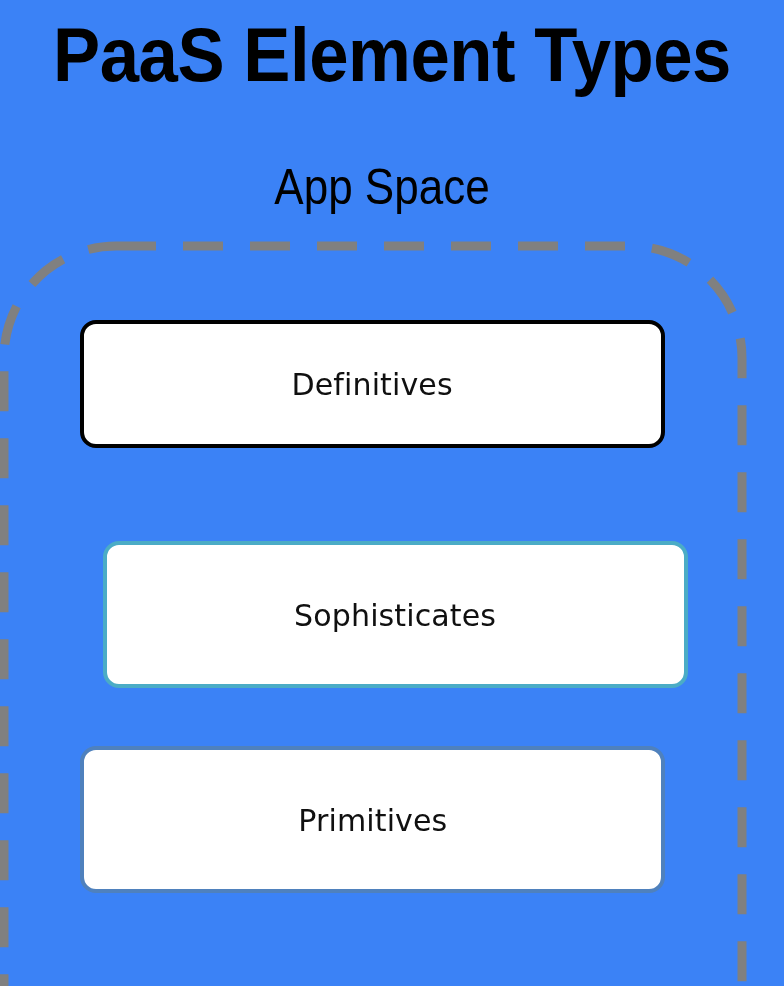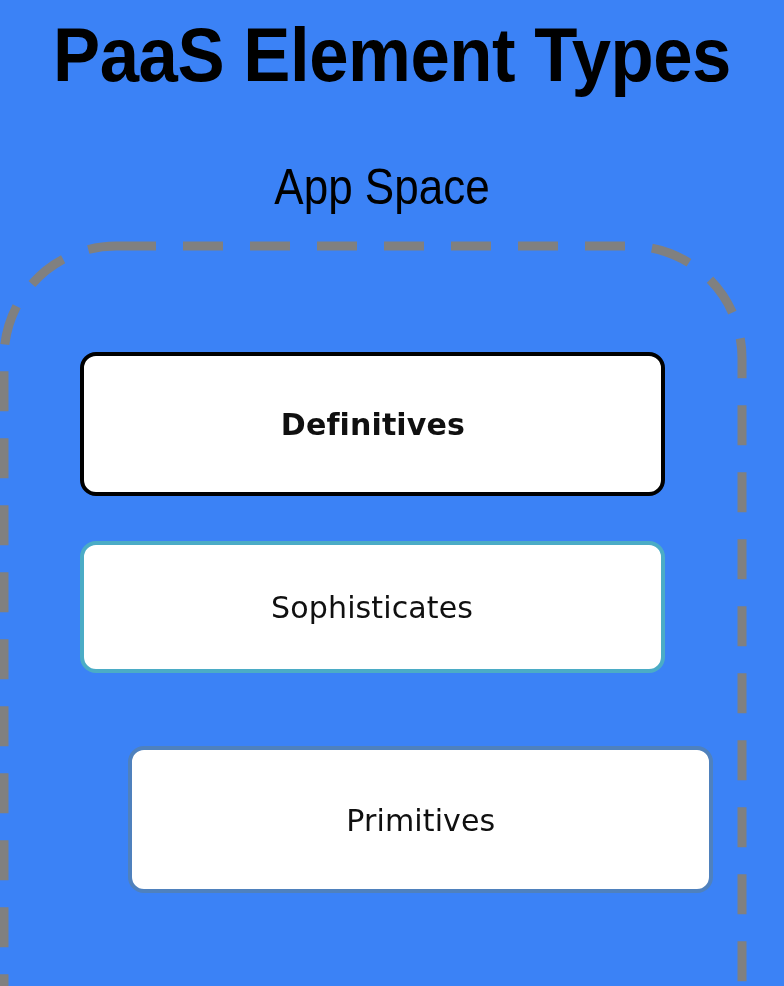--- a/index.html
+++ b/index.html
@@ -86,29 +86,29 @@
     font-family: "DejaVu Sans", "Liberation Sans", sans-serif;
     font-size: 31px;
     line-height: 38px;
     color: #101010;
     letter-spacing: 0.1px;
     white-space: nowrap;
     transform: scaleX(0.97);
   }
 
   #box-definitives {
-    top: 352px;
-    height: 144px;
+    top: 320px;
+    height: 128px;
     border: 4px solid #000000;
-    font-weight: bold;
   }
   #box-sophisticates {
     top: 541px;
-    height: 132px;
+    height: 147px;
     border: 4px solid #4BACC6;
+    margin-left: 23px;
   }
   #box-primitives {
     top: 746px;
     height: 147px;
     border: 4px solid #4F81BD;
   }
 </style>
 </head>
 <body>
 
@@ -125,17 +125,17 @@
   </div>
 
   <div class="element-box" id="box-definitives" style="border-color: rgb(0, 0, 0); background: rgb(255, 255, 255);">
     <span class="element-label">Definitives</span>
   </div>
 
   <div class="element-box" id="box-sophisticates" style="border-color: rgb(75, 172, 198); background: rgb(255, 255, 255);">
     <span class="element-label">Sophisticates</span>
   </div>
 
-  <div class="element-box" id="box-primitives" style="border-color: rgb(79, 129, 189); background: rgb(255, 255, 255); margin-left: 48px;">
+  <div class="element-box" id="box-primitives" style="border-color: rgb(79, 129, 189); background: rgb(255, 255, 255);">
     <span class="element-label">Primitives</span>
   </div>
 
 </div>
 
 </body></html>

